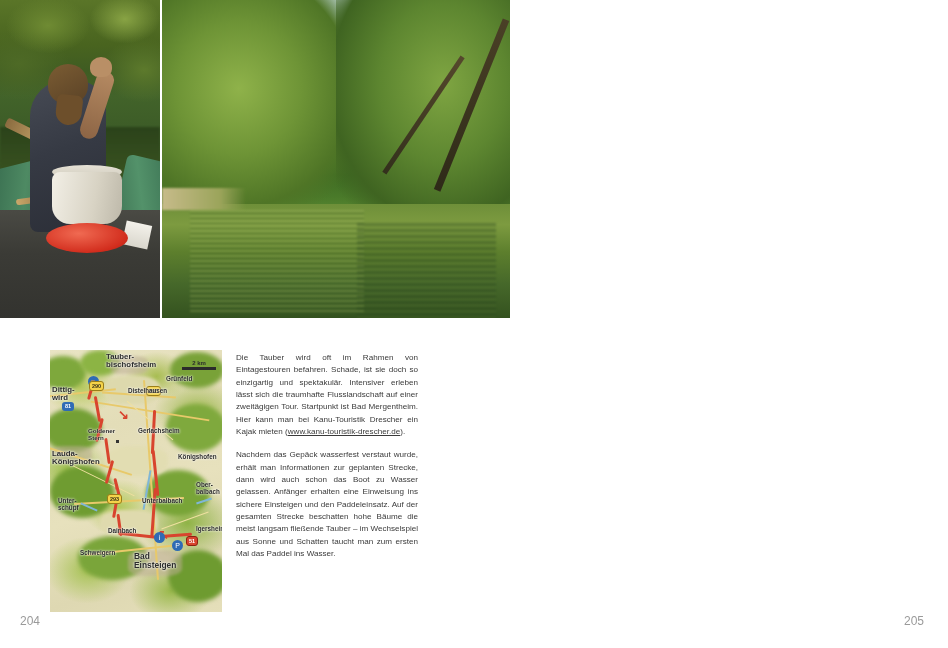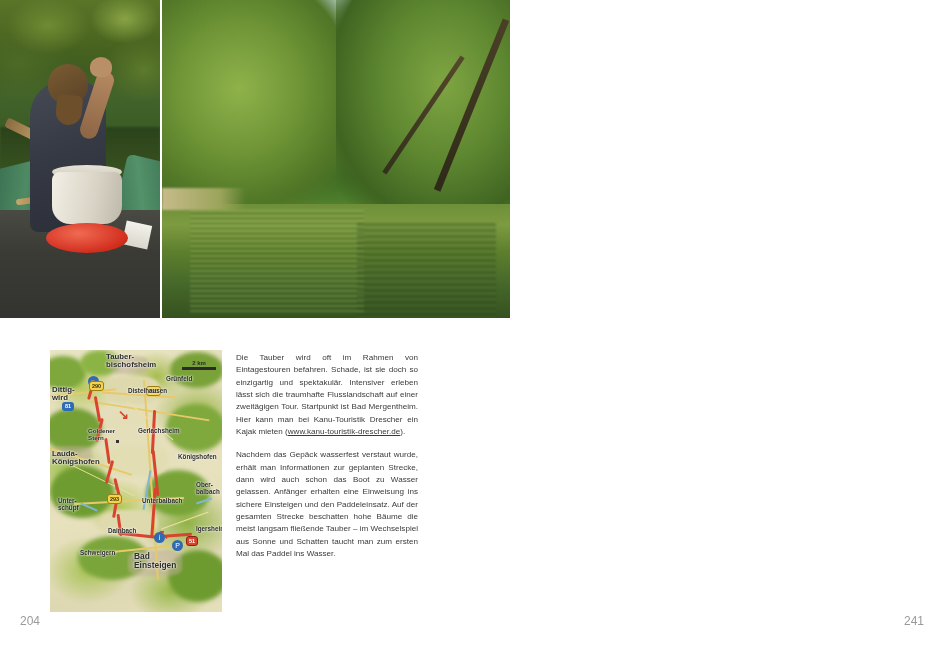--- a/index.html
+++ b/index.html
@@ -318,16 +318,16 @@
     <div class="col col-204">
       <p>Die Tauber wird oft im Rahmen von Eintagestouren befahren. Schade, ist sie doch so einzigartig und spektakulär. Intensiver erleben lässt sich die traumhafte Flusslandschaft auf einer zweitägigen Tour. Startpunkt ist Bad Mergentheim. Hier kann man bei Kanu-Touristik Drescher ein Kajak mieten (<a href="#">www.kanu-touristik-drescher.de</a>).</p>
       <p>Nachdem das Gepäck wasserfest verstaut wurde, erhält man Informationen zur geplanten Strecke, dann wird auch schon das Boot zu Wasser gelassen. Anfänger erhalten eine Einweisung ins sichere Einsteigen und den Paddeleinsatz. Auf der gesamten Strecke beschatten hohe Bäume die meist langsam fließende Tauber – im Wechselspiel aus Sonne und Schatten taucht man zum ersten Mal das Paddel ins Wasser.</p>
     </div>
 
     <div class="folio folio-left">204</div>
   </div>
 
   <div class="page-right">
 
-    <div class="folio folio-right">241</div>
+    <div class="folio folio-right">205</div>
   </div>
 
 </div>
 
 </body></html>

